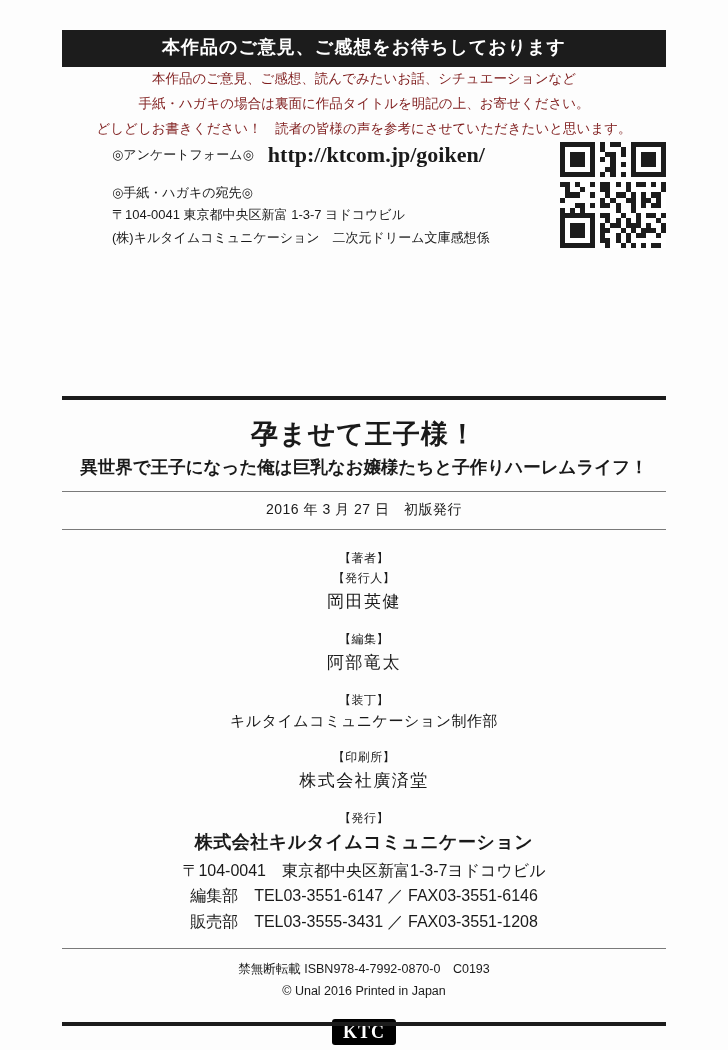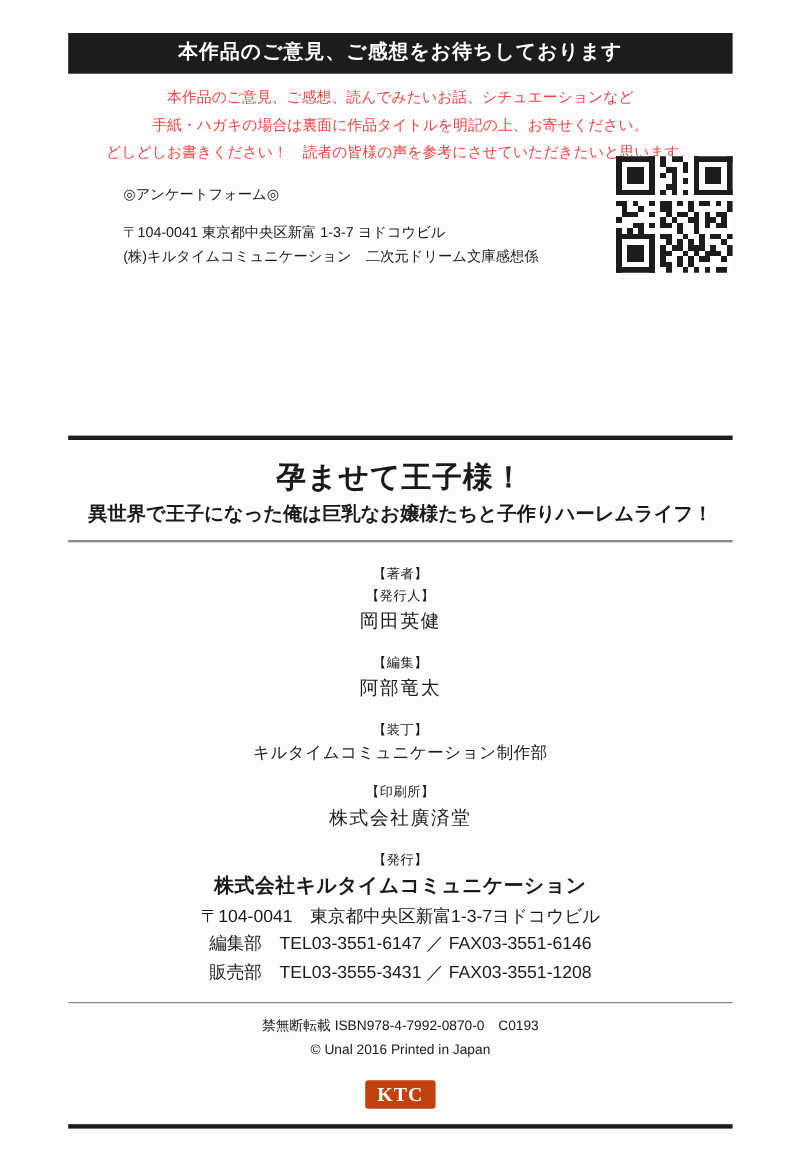--- a/index.html
+++ b/index.html
@@ -36,32 +36,31 @@
     font-size: 18px;
     font-weight: bold;
     letter-spacing: 1px;
     padding: 7px 0 8px 0;
     line-height: 1.2;
   }
   .feedback-body {
     text-align: center;
     font-size: 13.5px;
     line-height: 1.85;
-    padding-top: 10px;
-    color: #ef4444;
+    color: #7f1d1d;
   }
   .feedback-body div {
     white-space: nowrap;
   }
 
   .form-row {
     display: flex;
     align-items: center;
     justify-content: flex-start;
-    margin-top: 16px;
+    margin-top: 0;
     padding-left: 50px;
     text-align: right;
   }
   .form-label {
     font-size: 13px;
     white-space: nowrap;
   }
   .form-url {
     font-family: "Liberation Serif", "DejaVu Serif", serif;
     font-weight: bold;
@@ -170,21 +169,21 @@
     line-height: 1.75;
     padding-top: 10px;
   }
   .legal div { white-space: nowrap; }
 
   
   .ktc-logo {
     margin: 16px auto 0 auto;
     width: 64px;
     height: 26px;
-    background: #c2410c;
+    background: #000000;
     color: #ffffff;
     font-family: "Liberation Serif", "DejaVu Serif", serif;
     font-weight: bold;
     font-size: 18px;
     line-height: 26px;
     letter-spacing: 1px;
     border-radius: 3px;
   }
   .final-rule {
     position: absolute;
@@ -203,23 +202,25 @@
   <div class="feedback-block">
     <div class="feedback-banner">本作品のご意見、ご感想をお待ちしております</div>
     <div class="feedback-body">
       <div>本作品のご意見、ご感想、読んでみたいお話、シチュエーションなど</div>
       <div>手紙・ハガキの場合は裏面に作品タイトルを明記の上、お寄せください。</div>
       <div>どしどしお書きください！　読者の皆様の声を参考にさせていただきたいと思います。</div>
     </div>
 
     <div class="form-row">
       <span class="form-label">◎アンケートフォーム◎</span>
+      <span class="form-url">http://ktcom.jp/goiken/</span>
     </div>
 
     <div class="addr-block">
+      <div>◎手紙・ハガキの宛先◎</div>
       <div>〒104-0041 東京都中央区新富 1-3-7 ヨドコウビル</div>
       <div>(株)キルタイムコミュニケーション　二次元ドリーム文庫感想係</div>
     </div>
 
     <div class="qr">
       <svg width="106" height="106" viewBox="0 0 21 21" shape-rendering="crispEdges">
         <rect width="21" height="21" fill="#ffffff"></rect>
         <g fill="#1c1c1c">
 
           <rect x="0" y="0" width="7" height="1"></rect>
@@ -320,20 +321,21 @@
         </g>
       </svg>
     </div>
   </div>
 
   <div class="colophon">
     <div class="rule-thick"></div>
     <div class="book-title">孕ませて王子様！</div>
     <div class="book-subtitle">異世界で王子になった俺は巨乳なお嬢様たちと子作りハーレムライフ！</div>
     <div class="rule-thin"></div>
+    <div class="pubdate-row">2016 年 3 月 27 日　初版発行</div>
     <div class="rule-thin"></div>
 
     <div class="credits">
       <div class="credit-role">【著者】</div>
 
       <div class="credit-role">【発行人】</div>
       <div class="credit-name">岡田英健</div>
 
       <div class="credit-role">【編集】</div>
       <div class="credit-name">阿部竜太</div>

